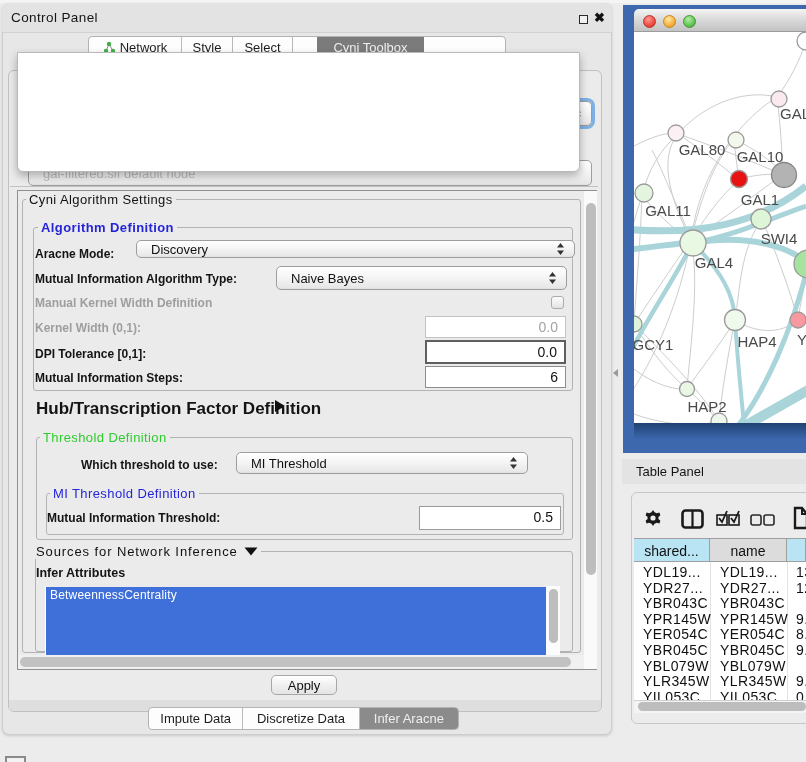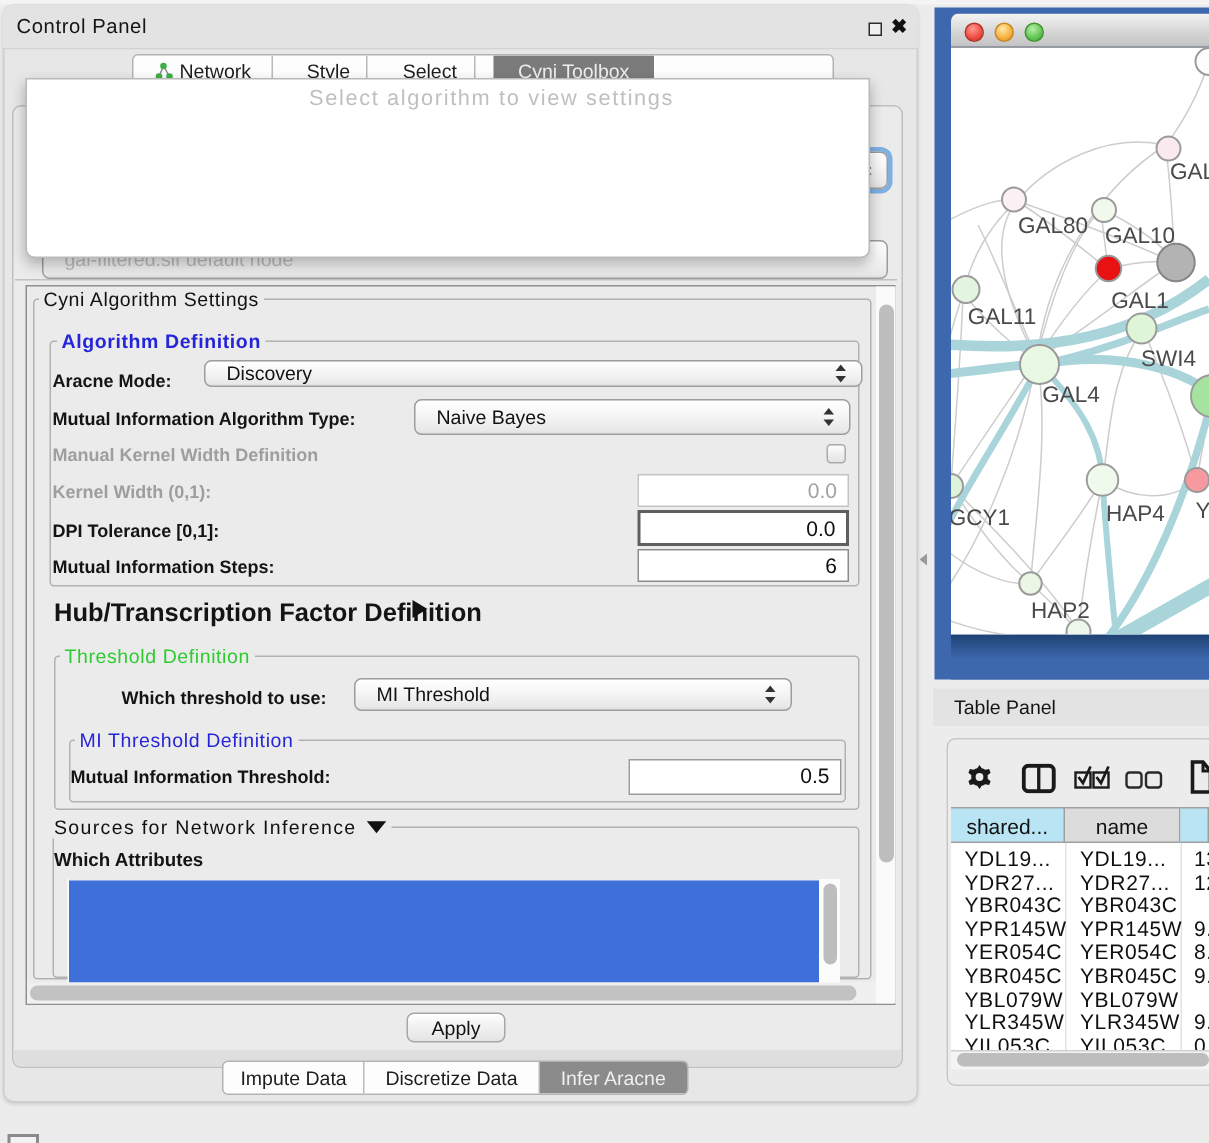--- a/index.html
+++ b/index.html
@@ -87,33 +87,33 @@
 
 <div class="abs" style="left:0; top:0; width:806px; height:3px; background:#f4f4f4;"></div>
 
 <div class="abs" id="cp"></div>
 <div class="abs" id="cp-title">
     <span class="t">Control Panel</span>
   </div>
 <div class="abs" id="cp-float"></div>
 <div class="abs" id="cp-close">✖</div>
 
-<div class="abs tabbar" style="left:88px; top:36px; width:468px;gap:12px;">
+<div class="abs tabbar" style="left:88px; top:36px; width:418px;">
   <div class="tab" style="width:93px;">
     <svg width="13" height="13" viewBox="0 0 13 13" style="margin-right:4px;">
       <line x1="3" y1="10" x2="6" y2="3" stroke="#888" stroke-width="1"></line>
       <line x1="6" y1="3" x2="10" y2="10" stroke="#888" stroke-width="1"></line>
       <circle cx="6" cy="3" r="2.2" fill="#3fae49"></circle>
       <circle cx="3" cy="10" r="2.2" fill="#3fae49"></circle>
       <circle cx="10" cy="10" r="2.2" fill="#3fae49"></circle>
     </svg>
     Network</div>
   <div class="tab" style="width:51px;">Style</div>
   <div class="tab" style="width:60px;">Select</div>
-  <div class="tab sel" style="width:107px;">Cyni Toolbox</div>
+  <div class="tab sel" style="width:107px;margin-left:24px;">Cyni Toolbox</div>
 </div>
 
 <div class="abs" id="panel"></div>
 <div class="abs" id="panel-bottomstrip"></div>
 
 <div class="abs combo" style="left:28px; top:160px; width:564px; height:26px;">
   <span class="ctext" style="color:#bcbcbc;">gal-filtered.sif default node</span>
 </div>
 
 <div class="abs combo" style="left:28px; top:101px; width:564px; height:25px; box-shadow:0 0 0 3px #7eb0e3;">
@@ -182,23 +182,24 @@
 
 <div class="group" style="left:46px; top:493px; width:518px; height:42px;"></div>
 <div class="gtitle" style="left:50px; top:486px; color:#2525d8;">MI Threshold Definition</div>
 <div class="lbl" style="left:47px; top:511px;">Mutual Information Threshold:</div>
 <div class="tfield" style="left:419px; top:506px; width:142px; height:24px; border:1px solid #9b9b9b;">0.5</div>
 
 <div class="group" style="left:35px; top:551px; width:538px; height:101px;"></div>
 <div class="gtitle" style="left:33px; top:544px; letter-spacing:0.9px;">Sources for Network Inference <svg width="14" height="9" viewBox="0 0 14 9" style="margin-left:2px;">
       <path d="M0.5 0.5 L13.5 0.5 L7 8.5 Z" fill="#111"></path>
     </svg></div>
-<div class="lbl" style="left:36px; top:566px; font-size:12.5px;">Which Attributes</div>
+<div class="lbl" style="left:36px; top:566px; font-size:12.5px;">Infer Attributes</div>
 
 <div class="abs" id="attrlist">
+  <div>BetweennessCentrality</div>
 </div>
 
 <div class="abs" style="left:45px; top:586px; width:1px; height:70px; background:#fff;"></div>
 <div class="sbtrack" style="left:546px; top:586px; width:14px; height:70px; background:#fcfcfc;"></div>
 <div class="sbthumb" style="left:549px; top:589px; width:9px; height:54px;"></div>
 
 <div class="sbtrack" style="left:18px; top:655px; width:566px; height:14px; background:#f0f0f0;"></div>
 <div class="sbthumb" style="left:20px; top:657px; width:551px; height:10px; background:#c2c2c2;"></div>
 
 <div class="sbtrack" style="left:584px; top:191px; width:13px; height:478px;"></div>
@@ -209,21 +210,20 @@
 <div class="abs tabbar" style="left:148px; top:707px; width:311px;">
   <div class="tab" style="width:95px;">Impute Data</div>
   <div class="tab" style="width:117px;">Discretize Data</div>
   <div class="tab sel" style="width:99px; background:#8b8b8b;">Infer Aracne</div>
 </div>
 
 <div class="abs" style="left:5px; top:756px; width:21px; height:10px; border:2px solid #8a8a8a; background:#f2f2f2;"></div>
 
 <div class="abs" style="left:17px; top:52px; width:563px; height:120px; background:#fff;
   border:1px solid #b9b9b9; border-radius:0 0 6px 6px; box-shadow:0 4px 9px rgba(0,0,0,0.28);">
-  <div style="position:absolute; left:188px; top:5px; font-size:14.5px; letter-spacing:1.1px; color:#bfbfbf;">Select algorithm to view settings</div>
 </div>
 
 <div class="abs" style="left:613px; top:369px; width:0; height:0; border-top:4px solid transparent; border-bottom:4px solid transparent; border-right:5px solid #9a9a9a;"></div>
 
 <div class="abs" id="netblue"></div>
 <div class="abs" id="netbottom"></div>
 <div class="abs" id="macwin">
     <div class="abs" id="mactitle"></div>
   </div>
 <div class="light" style="left:643px; background:radial-gradient(circle at 40% 30%, #ff9a93, #ee4b40 60%, #c33026); border:0.5px solid #b5342b;"></div>

